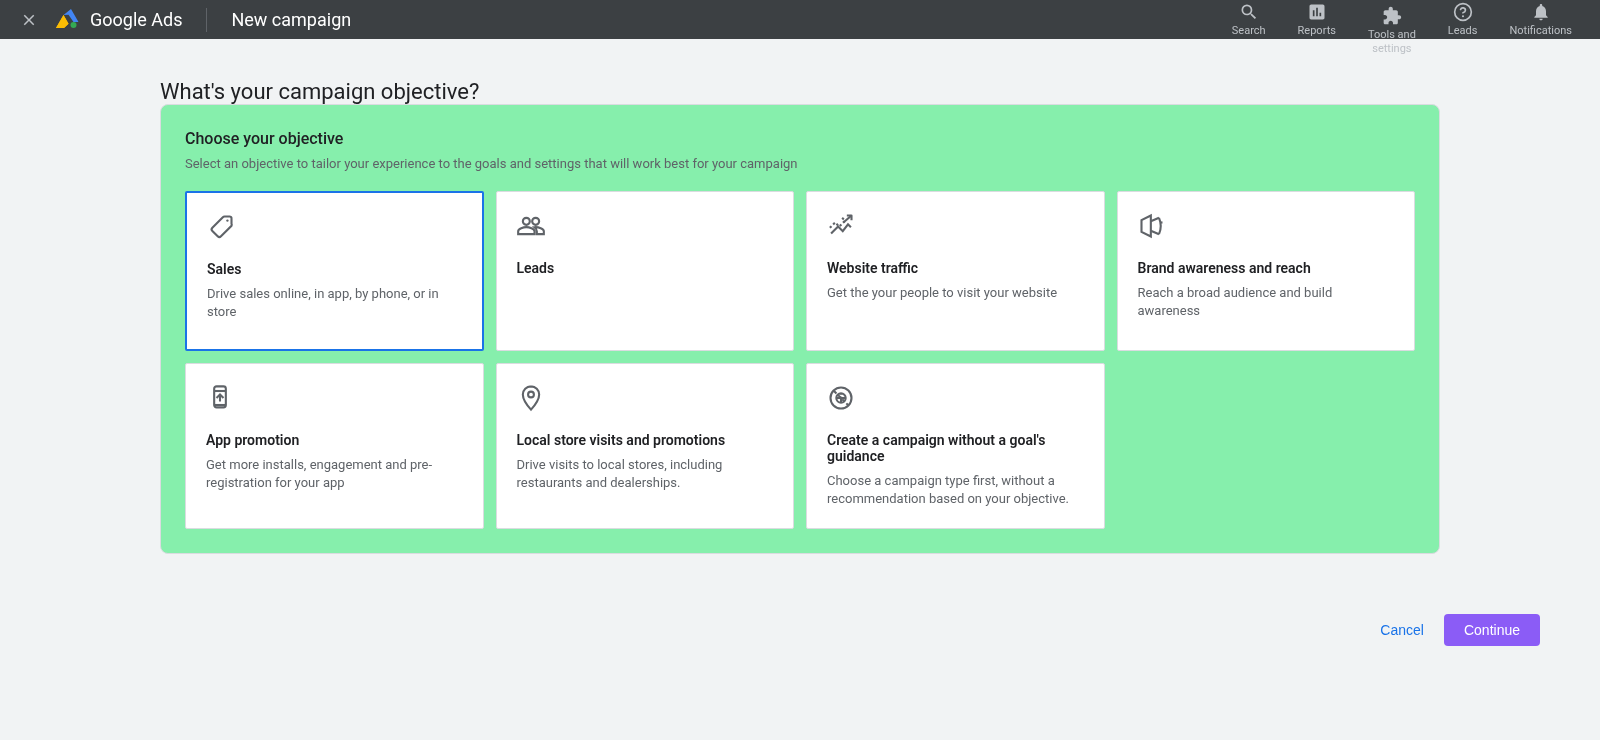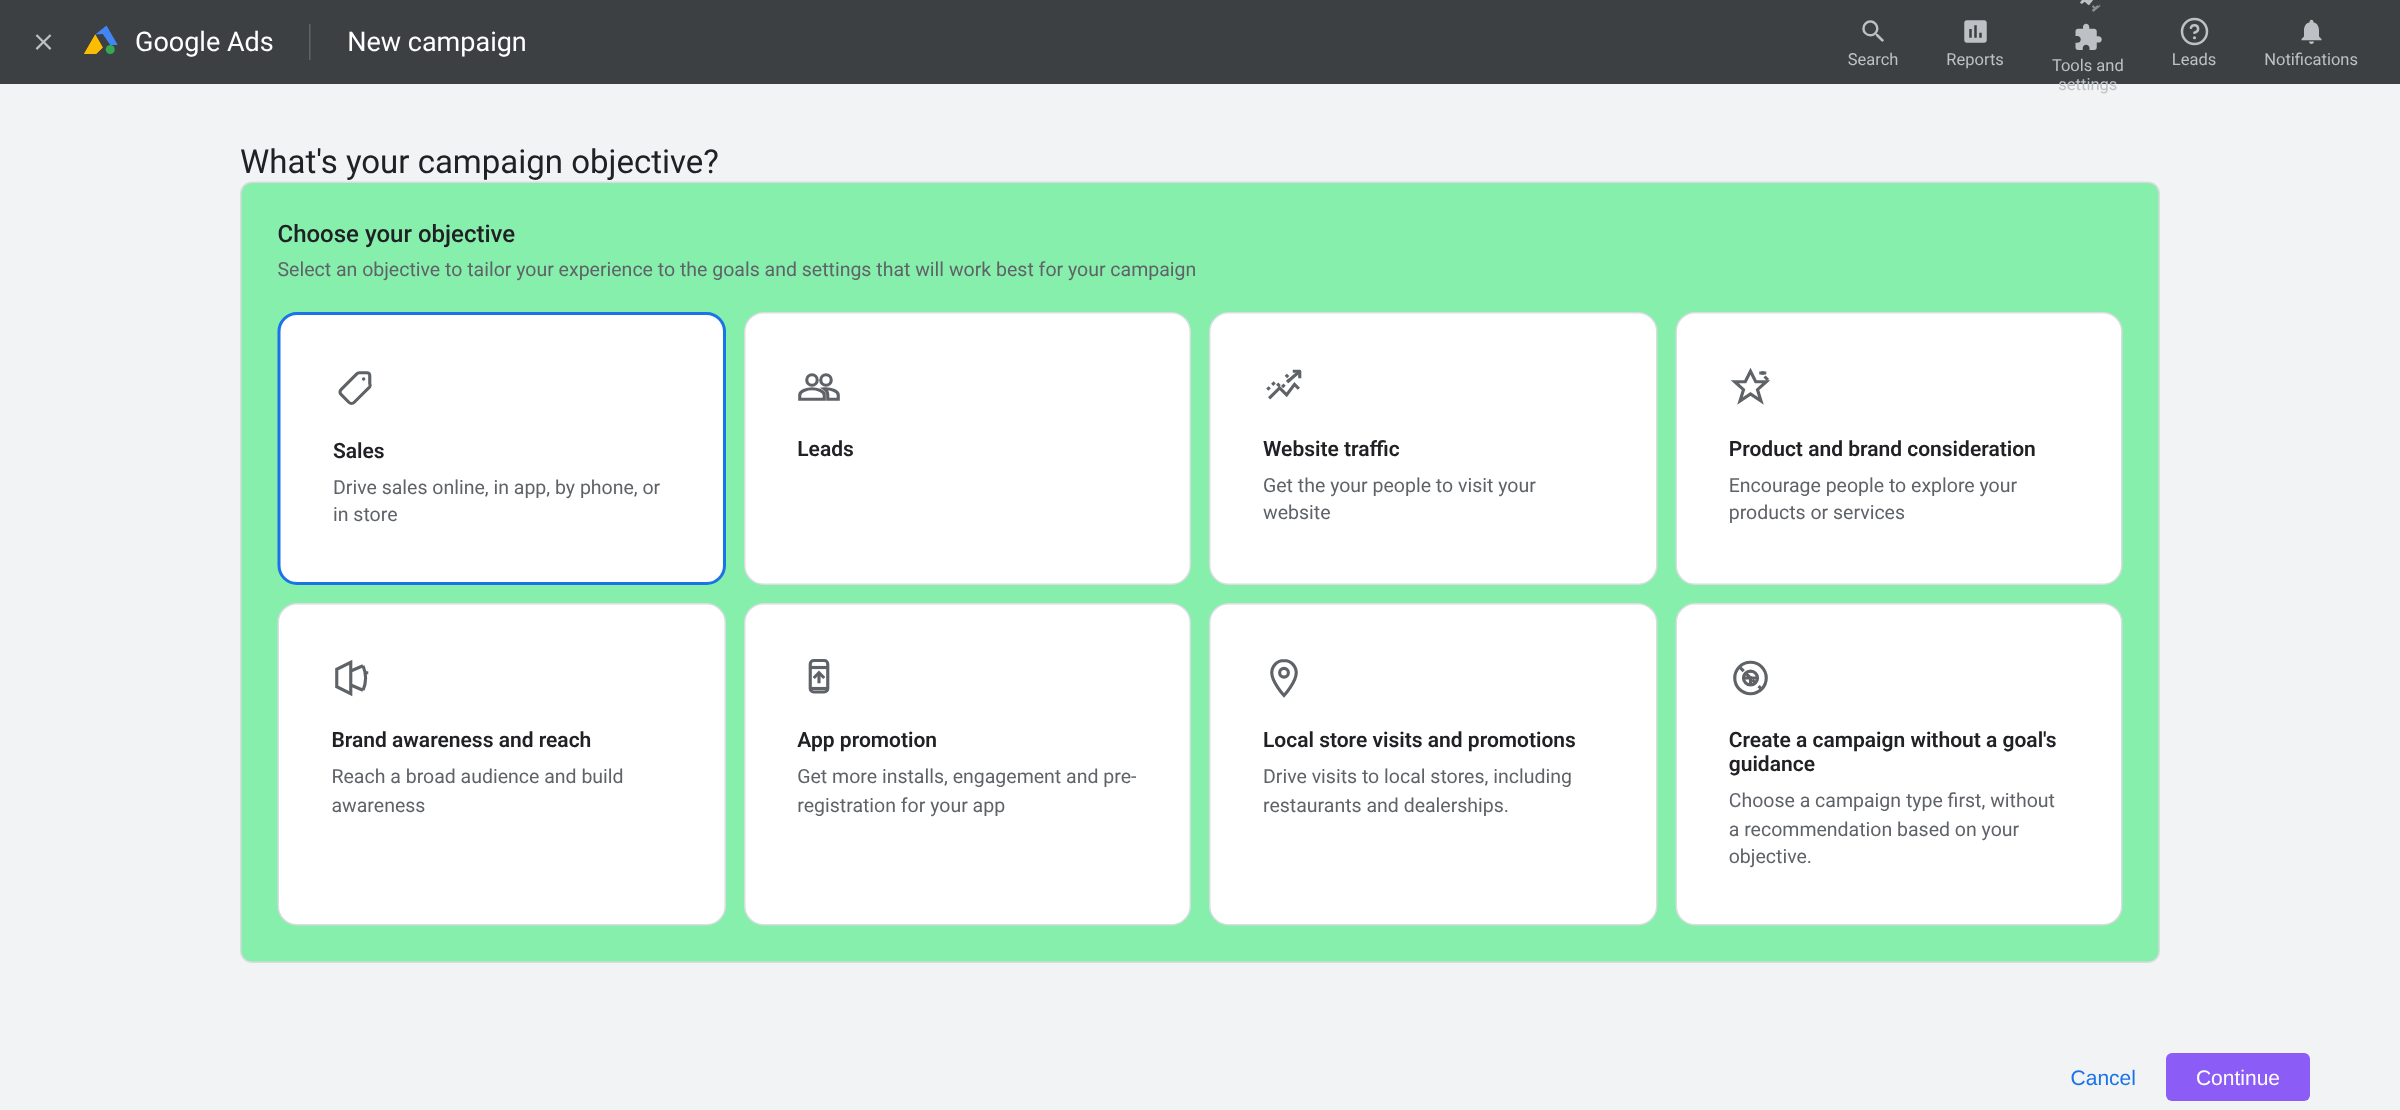--- a/index.html
+++ b/index.html
@@ -10,21 +10,21 @@
       color: #202124;
       min-height: 740px;
     }
 
     
     .topnav {
       background: #3c4043;
       color: #fff;
       display: flex;
       align-items: center;
-      height: 56px;
+      height: 39px;
       padding: 0 16px;
       position: relative;
     }
     .topnav-left {
       display: flex;
       align-items: center;
       gap: 12px;
     }
     .close-btn {
       cursor: pointer;
@@ -106,22 +106,22 @@
     }
 
     
     .objectives-grid {
       display: grid;
       grid-template-columns: repeat(4, 1fr);
       gap: 12px;
     }
     .objective-card {
       border: 1px solid #dadce0;
-      border-radius: 13px;
-      padding: 35px;
+      border-radius: 2px;
+      padding: 20px;
       cursor: pointer;
       background: #fff;
       transition: border-color 0.2s;
       min-height: 160px;
     }
     .objective-card.selected {
       border: 2px solid #1a73e8;
       background: #fff;
     }
     .objective-icon {
@@ -280,33 +280,20 @@
             <path d="M3.5 18.5L9.5 12.5L13.5 16.5L18 10.5L20.5 13"></path>
             <path d="M13 5l2.5 2.5-5 5-3.5-3.5-5 5" stroke-dasharray="2 2"></path>
             <polyline points="17,3 21,3 21,7" stroke-linejoin="round"></polyline>
             <line x1="14" y1="9" x2="21" y2="3"></line>
           </svg>
         </div>
         <div class="objective-name">Website traffic</div>
         <div class="objective-desc">Get the your people to visit your website</div>
       </div>
 
-      <div class="objective-card">
-        <div class="objective-icon">
-          <svg viewBox="0 0 24 24" fill="none" stroke="#5f6368" stroke-width="1.8">
-            <path d="M12 3L9 9H3l5 4.5L6 20l6-4 6 4-2-6.5L21 9h-6z"></path>
-
-            <line x1="19" y1="3" x2="19" y2="5"></line>
-            <line x1="17" y1="4" x2="21" y2="4"></line>
-            <line x1="20" y1="6" x2="22" y2="8"></line>
-          </svg>
-        </div>
-        <div class="objective-name">Product and brand consideration</div>
-        <div class="objective-desc">Encourage people to explore your products or services</div>
-      </div>
 
       <div class="objective-card">
         <div class="objective-icon">
           <svg viewBox="0 0 24 24" fill="none" stroke="#5f6368" stroke-width="1.8">
             <polygon points="11,3 11,21 3,17 3,7"></polygon>
             <line x1="11" y1="8" x2="18" y2="5"></line>
             <line x1="11" y1="16" x2="18" y2="19"></line>
             <path d="M18 5 Q21 12 18 19"></path>
             <line x1="19" y1="9" x2="21" y2="9"></line>
           </svg>

